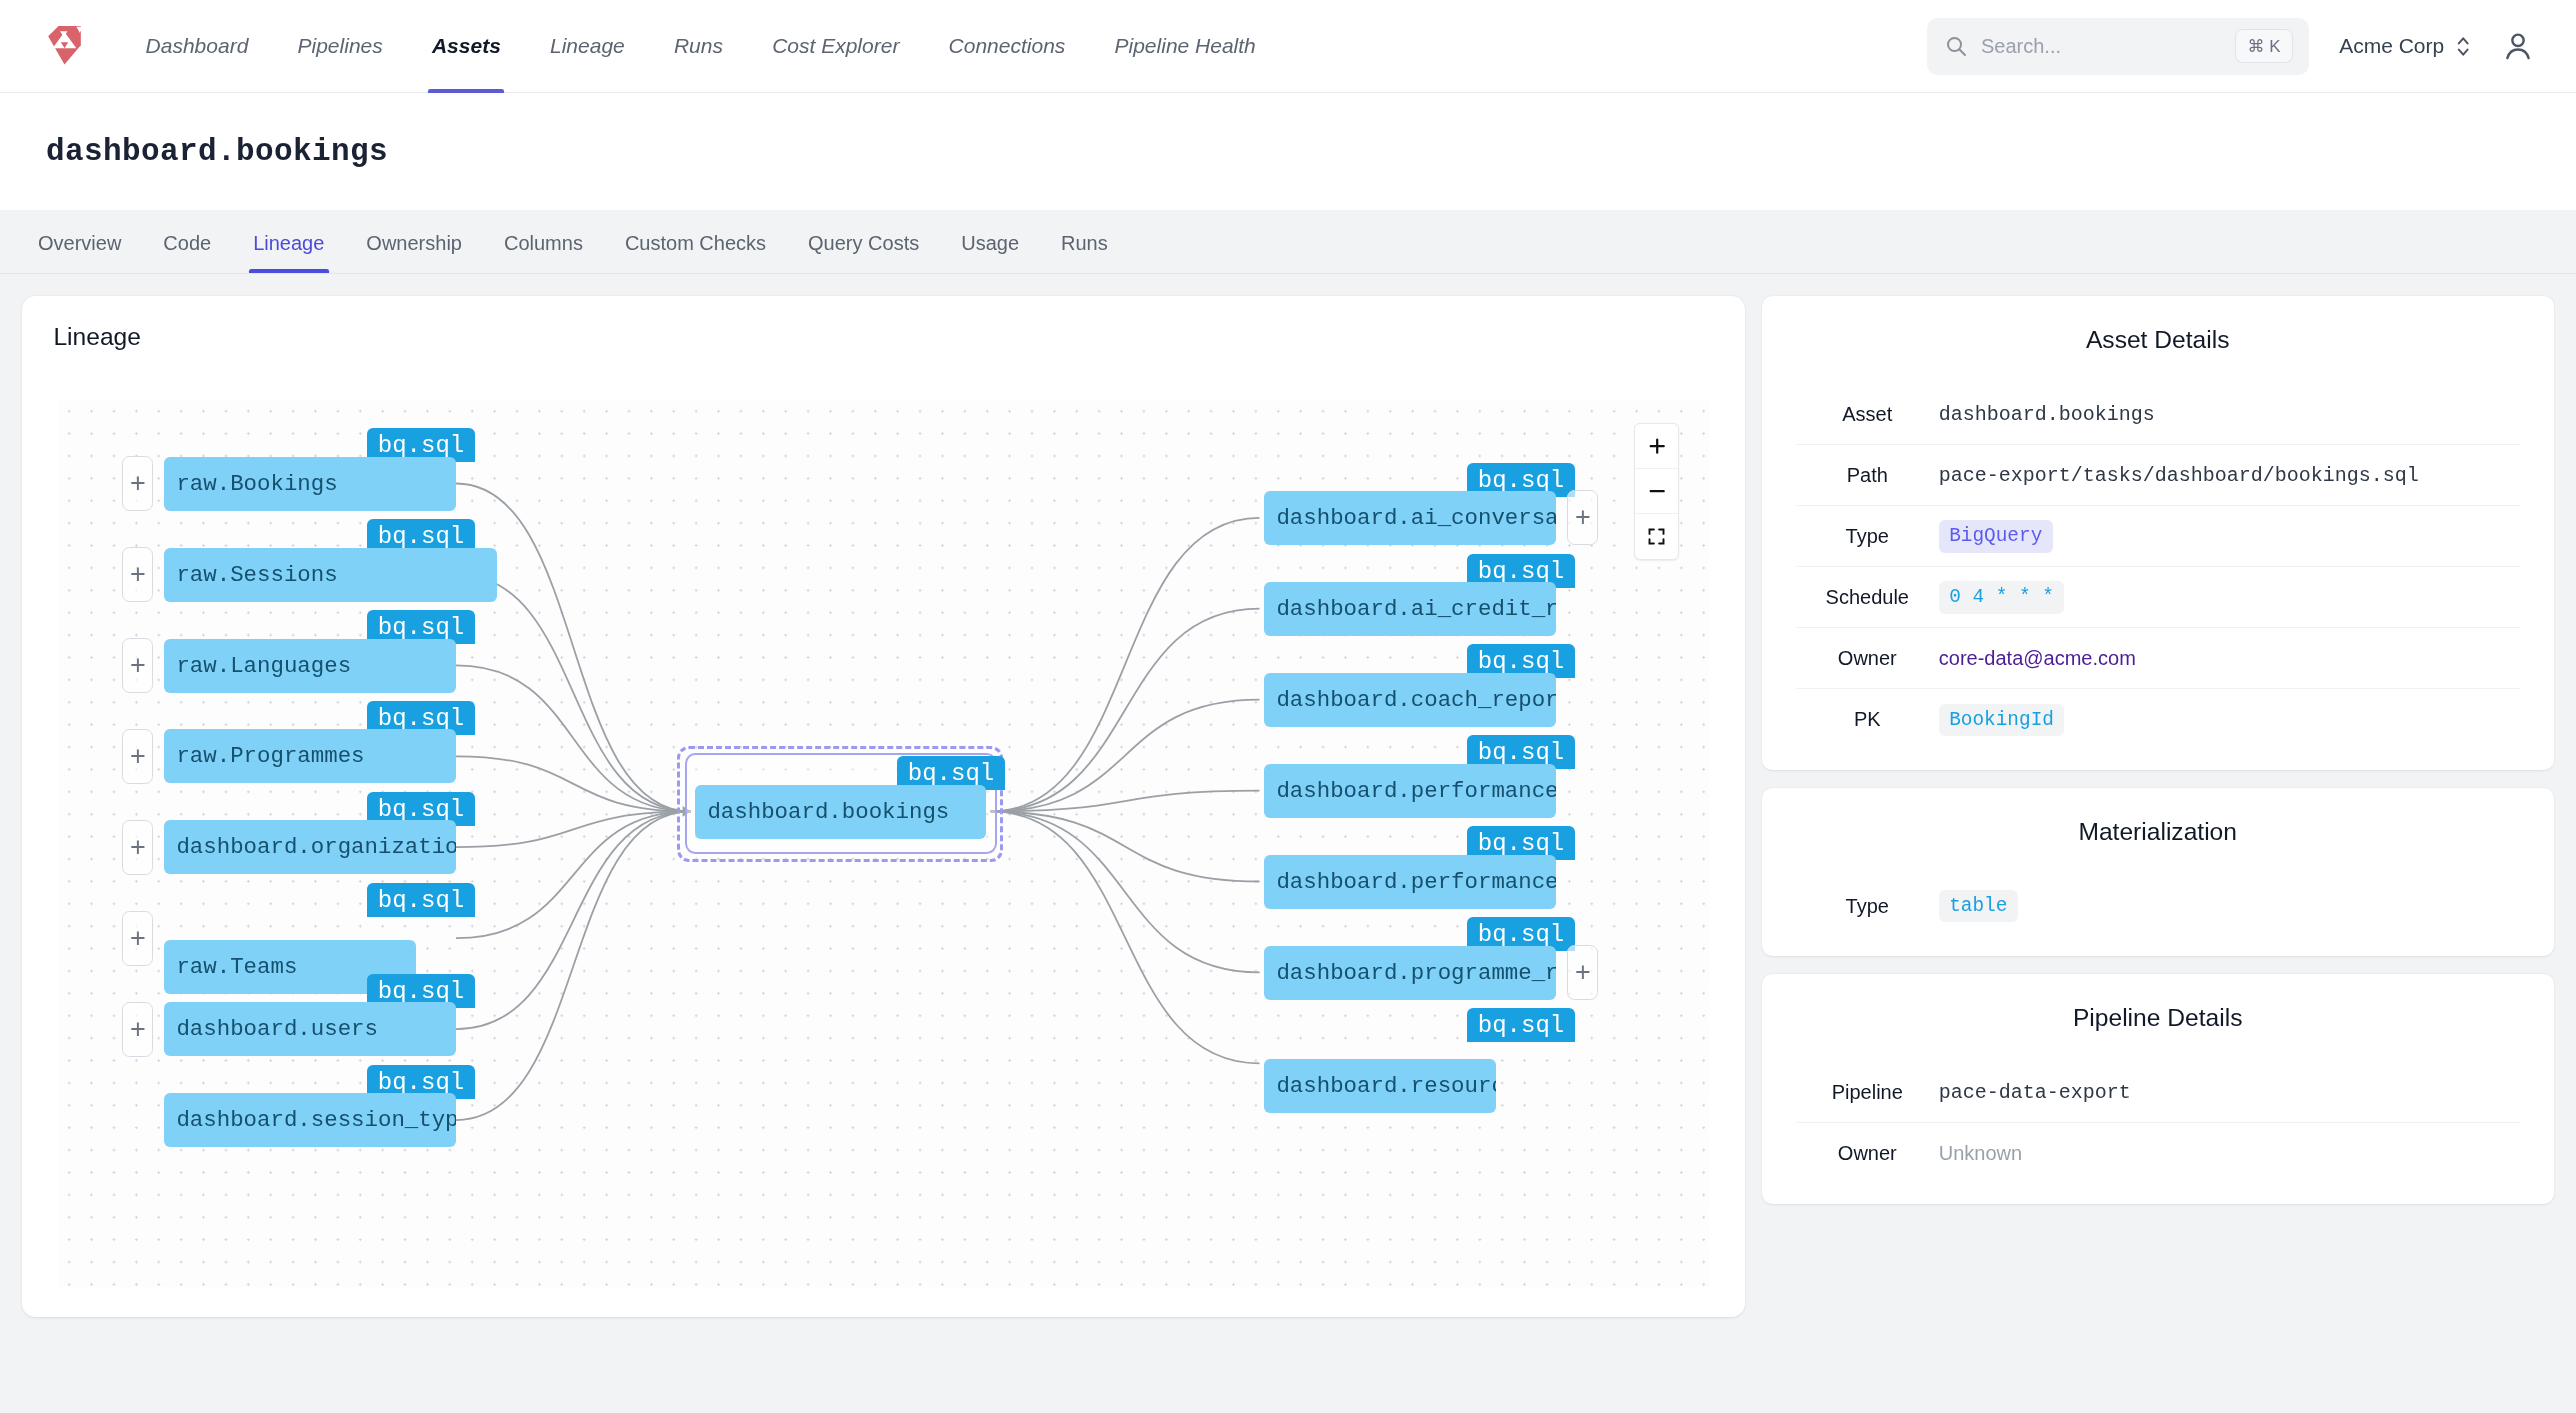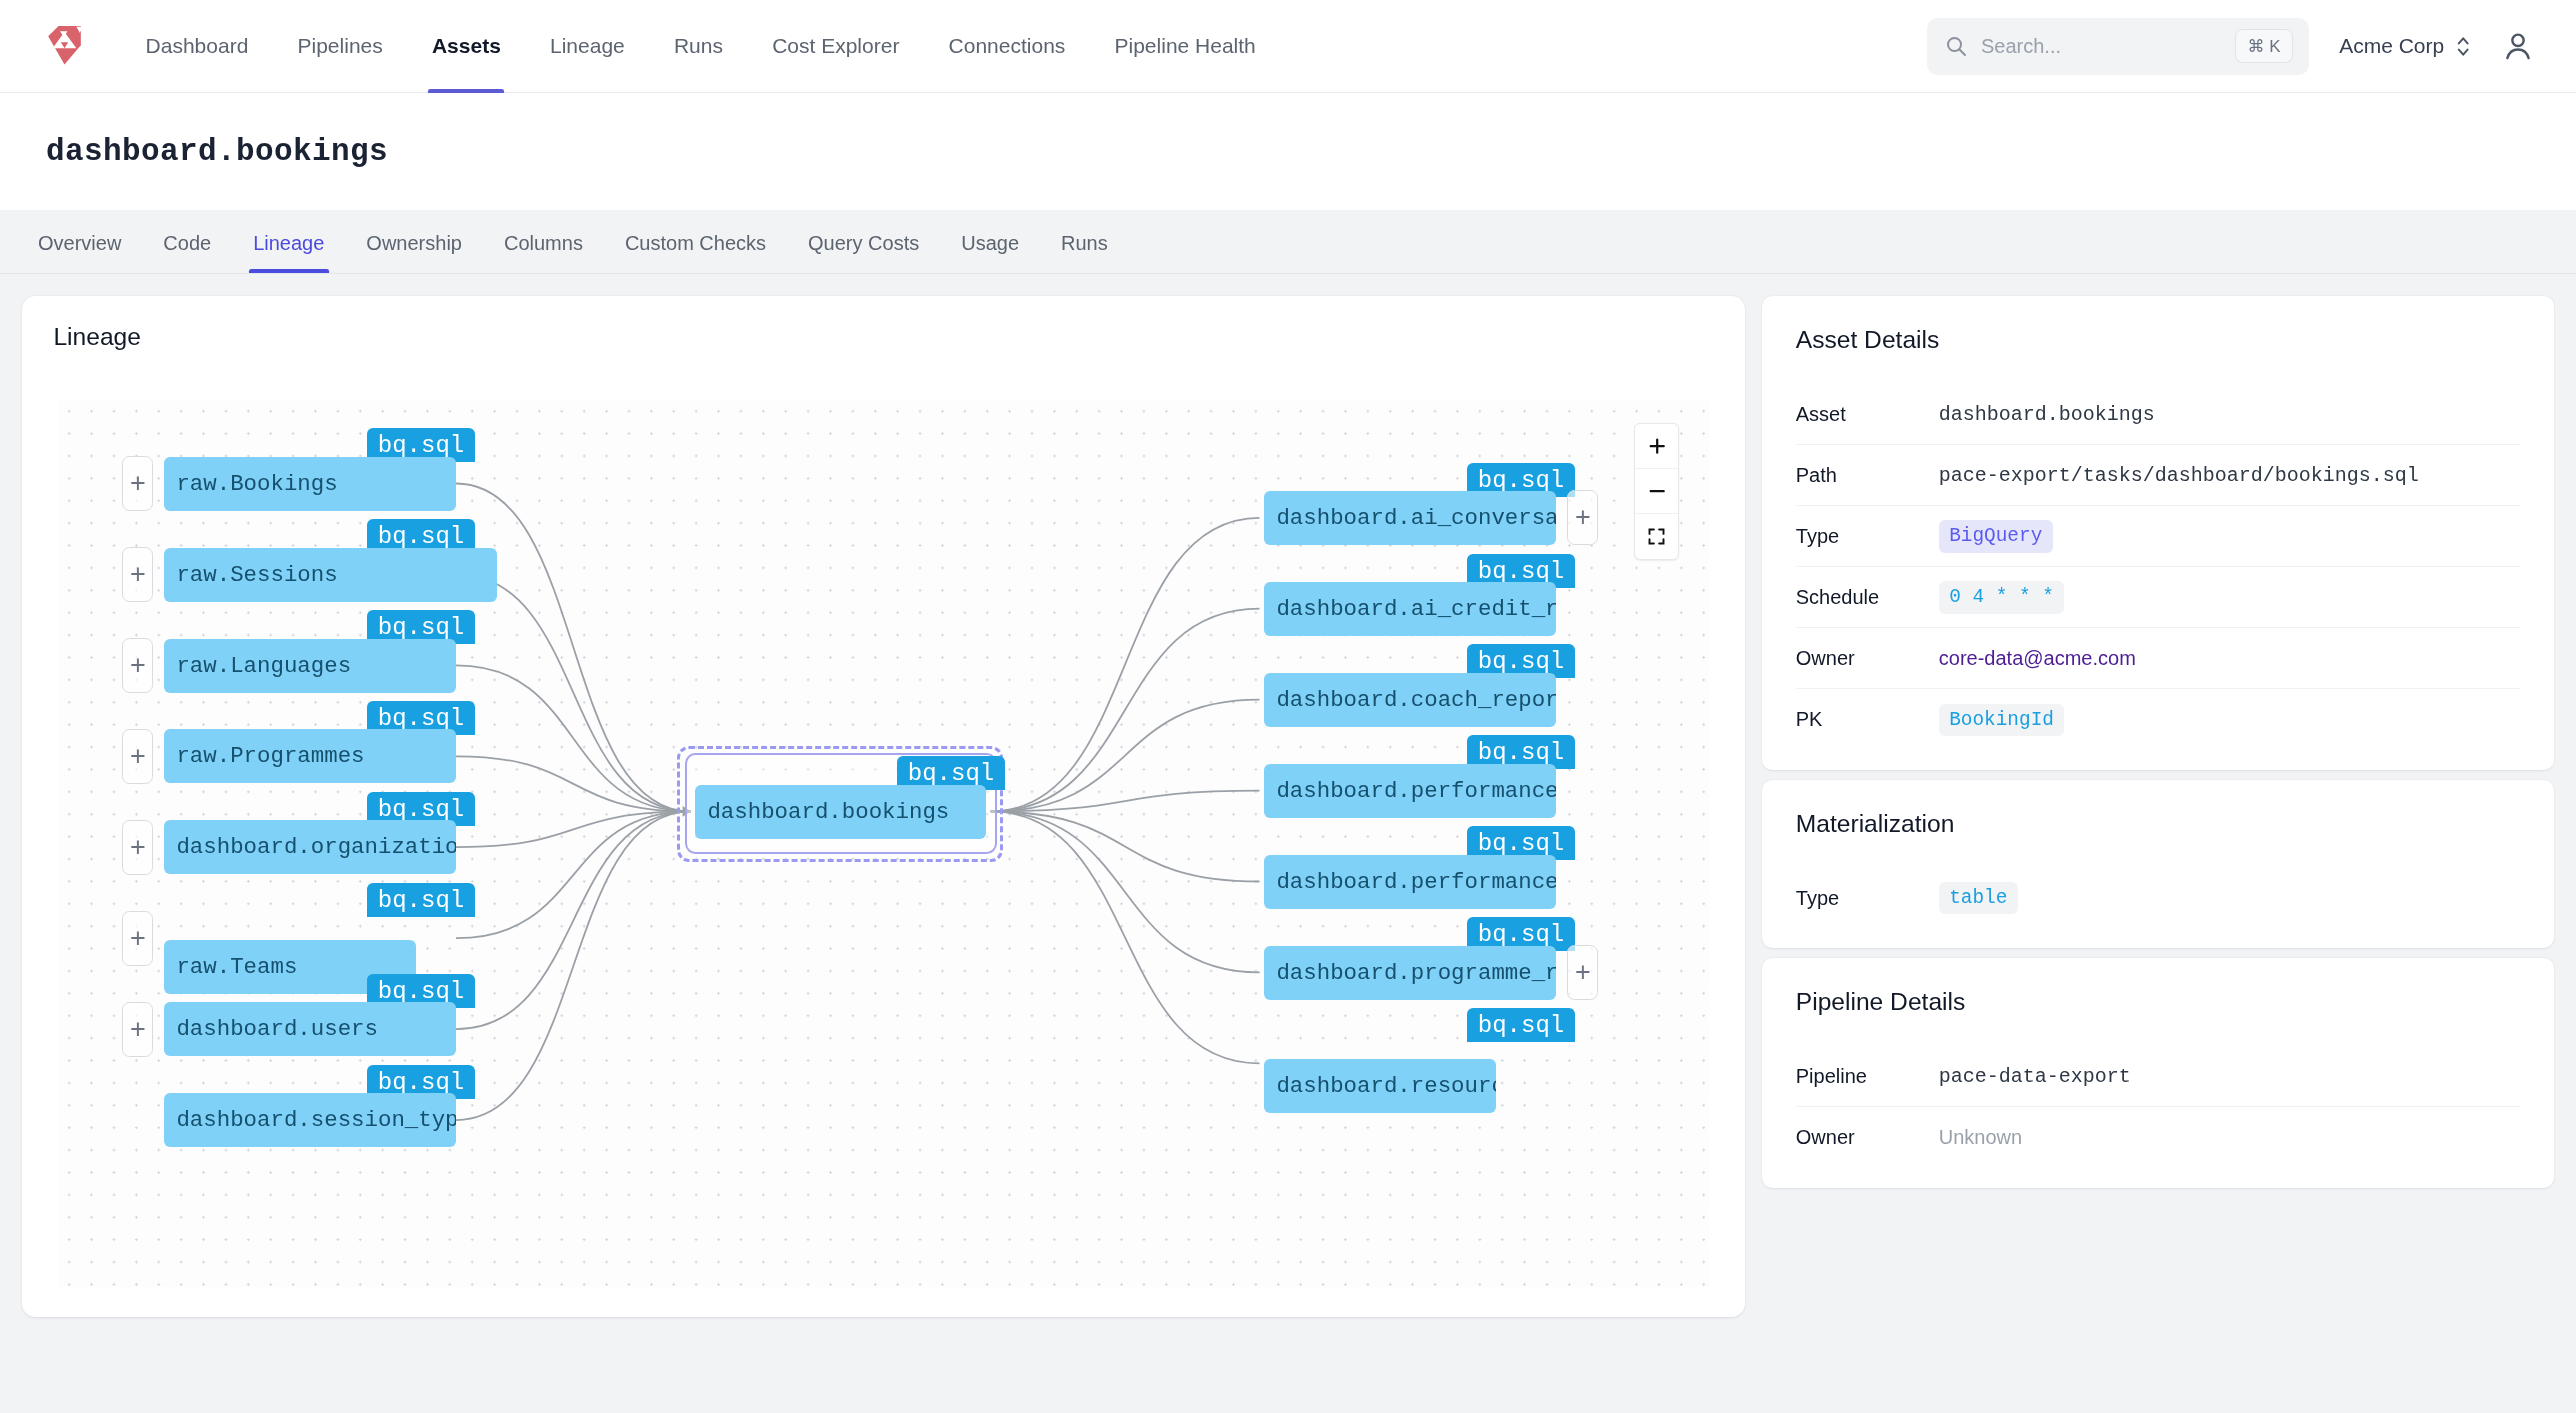--- a/index.html
+++ b/index.html
@@ -13,21 +13,21 @@
   .mono { font-family: "Liberation Mono", "DejaVu Sans Mono", monospace; }
 
   
   #topbar {
     height: 93px; background: #ffffff;
     display: flex; align-items: center;
     border-bottom: 0.7px solid #e8eaed;
     position: relative;
   }
   #logo { margin-left: 42px; width: 45px; height: 46px; flex: none; }
-  #mainnav { display: flex; align-items: flex-end; height: 93px; margin-left: 34px; }
+  #mainnav { display: flex; align-items: flex-end; height: 93px; margin-left: 34px; font-style: italic; }
   .navitem {
     font-size: 21px; color: #5c6470; padding: 0 24.6px;
     height: 93px; display: flex; align-items: center;
     position: relative; cursor: pointer; white-space: nowrap;
   }
   .navitem.active { color: #111827; font-weight: 600; }
   .navitem.active::after {
     content: ""; position: absolute; left: 21px; right: 21px; bottom: 0;
     height: 3.7px; background: #5b5bd6; border-radius: 2.2px 2.2px 0 0;
   }
@@ -122,21 +122,21 @@
     background: #fff; border: 0.7px solid #e6e8ec; border-radius: 6px;
     box-shadow: 0 0.7px 1.5px rgba(16,24,40,.07); overflow: hidden;
   }
   #zoomctl .zb {
     height: 45px; display: flex; align-items: center; justify-content: center;
     border-bottom: 0.7px solid #eef0f3; cursor: pointer; color: #111;
   }
   #zoomctl .zb:last-child { border-bottom: none; }
 
   
-  #rightcol { flex: 1; display: flex; flex-direction: column; gap: 10px; min-width: 0; }
+  #rightcol { flex: 1; display: flex; flex-direction: column; gap: 18px; min-width: 0; text-align: center; }
   .card {
     background: #fff; border-radius: 10.4px; box-shadow: 0 0.7px 2.2px rgba(16,24,40,.09);
     padding: 30px 34px 19.4px 34px; overflow: hidden;
   }
   .cardtitle { font-size: 24.6px; color: #111827; margin-bottom: 30px; }
   .kv {
     display: flex; align-items: center; height: 61px;
     border-bottom: 0.7px solid #f0f1f4; white-space: nowrap;
   }
   .kv:last-child { border-bottom: none; }

